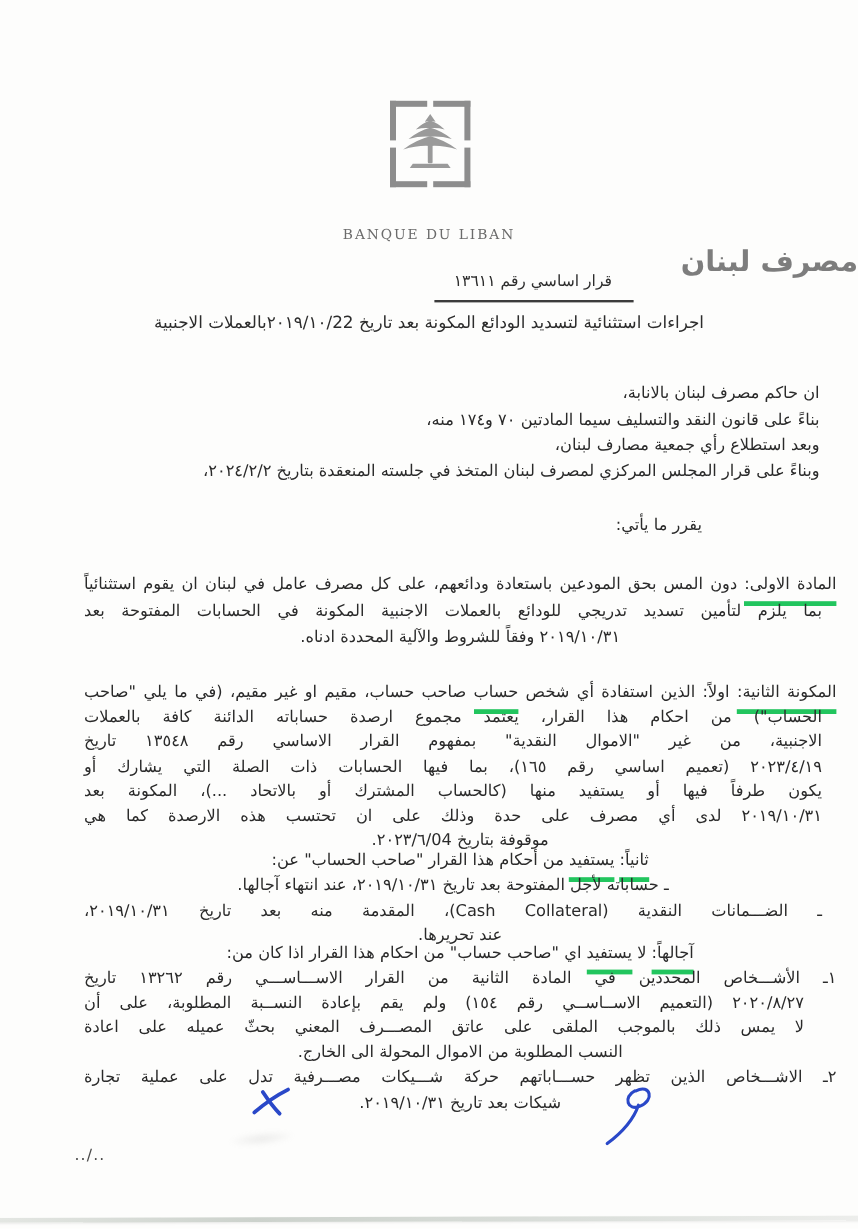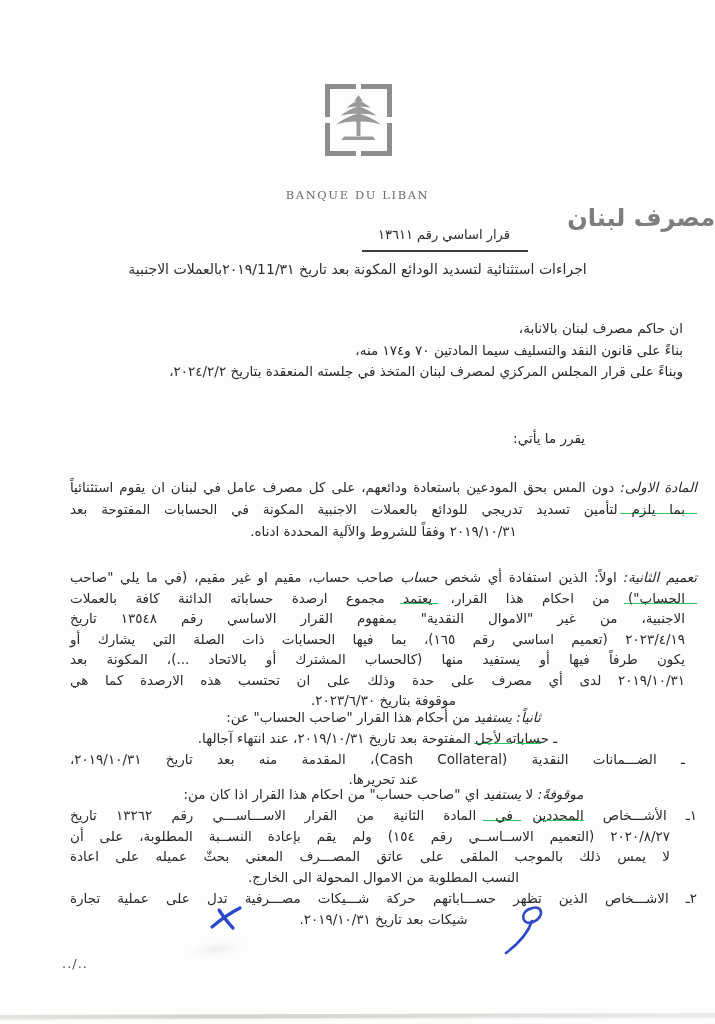--- a/index.html
+++ b/index.html
@@ -35,21 +35,21 @@
   .preamble{position:absolute;right:32px;top:318px;direction:rtl;text-align:right;
             font-size:13.5px;line-height:21.5px;}
   .decides{position:absolute;right:130px;top:430px;direction:rtl;font-size:13.5px;}
   
   .block{position:absolute;left:70px;right:18px;direction:rtl;font-size:13.5px;}
   .jline{text-align:justify;text-align-last:justify;white-space:nowrap;}
   .rline{text-align:center;}
   .cline{text-align:center;}
   .ind{padding-right:12px;}
   .ind2{padding-right:27px;}
-  .u{border-bottom:1px solid #22c55e;padding-bottom:18px;font-style:italic;}
+  .u{border-bottom:4px solid #22c55e;padding-bottom:6px;}
   
   .pen{position:absolute;pointer-events:none;}
   .smudge{position:absolute;left:178px;top:941px;width:80px;height:16px;border-radius:50%;
           background:radial-gradient(closest-side,#a8a8a8,transparent 70%);
           opacity:.22;filter:blur(2px);transform:rotate(-6deg);}
   .footer-mark{position:absolute;left:62px;top:956px;font-size:13px;color:#4a4a4a;letter-spacing:1px;}
   .scan-edge{position:absolute;left:-6px;right:-6px;top:1014px;height:4px;
              background:linear-gradient(90deg,#e4e7e3,#ccd2cc 30%,#dde1dd 72%,#edeeec);
              transform:rotate(-0.15deg);box-shadow:0 1px 2px rgba(0,0,0,.07);}
 </style>
@@ -74,54 +74,55 @@
           <path d="M12 43.5 L41 43.5 L43.5 47 L9.5 47 Z"></path>
         </g>
       </svg>
     </div>
     <div class="logo-ar">مصرف لبنان</div>
     <div class="logo-fr">BANQUE DU LIBAN</div>
   </div>
 
   <div class="title">قرار اساسي رقم ١٣٦١١</div>
   <div class="title-rule"></div>
-  <div class="subtitle">اجراءات استثنائية لتسديد الودائع المكونة بعد تاريخ ٢٠١٩/11/٣١بالعملات الاجنبية</div>
+  <div class="subtitle">اجراءات استثنائية لتسديد الودائع المكونة بعد تاريخ ٢٠١٩/١٠/22بالعملات الاجنبية</div>
 
   <div class="preamble">
     <div>ان حاكم مصرف لبنان بالانابة،</div>
     <div>بناءً على قانون النقد والتسليف سيما المادتين ٧٠ و١٧٤ منه،</div>
+    <div>وبعد استطلاع رأي جمعية مصارف لبنان،</div>
     <div>وبناءً على قرار المجلس المركزي لمصرف لبنان المتخذ في جلسته المنعقدة بتاريخ ٢٠٢٤/٢/٢،</div>
   </div>
   <div class="decides">يقرر ما يأتي:</div>
 
   <div class="block" style="top:477px;line-height:21.8px;">
     <div class="jline"><span class="u">المادة الاولى:</span><span> دون المس بحق المودعين باستعادة ودائعهم، على كل مصرف عامل في لبنان ان يقوم استثنائياً</span></div>
     <div class="jline ind">بما يلزم لتأمين تسديد تدريجي للودائع بالعملات الاجنبية المكونة في الحسابات المفتوحة بعد</div>
     <div class="cline">٢٠١٩/١٠/٣١ وفقاً للشروط والآلية المحددة ادناه.</div>
   </div>
 
   <div class="block" style="top:567px;line-height:20.5px;">
-    <div class="jline"><span class="u">تعميم الثانية:</span><span> اولاً: الذين استفادة أي شخص </span><span class="u">حساب</span><span> صاحب حساب، مقيم او غير مقيم، (في ما يلي "صاحب</span></div>
+    <div class="jline"><span class="u">المكونة الثانية:</span><span> اولاً: الذين استفادة أي شخص </span><span class="u">حساب</span><span> صاحب حساب، مقيم او غير مقيم، (في ما يلي "صاحب</span></div>
     <div class="jline ind">الحساب") من احكام هذا القرار، يعتمد مجموع ارصدة حساباته الدائنة كافة بالعملات</div>
     <div class="jline ind">الاجنبية، من غير "الاموال النقدية" بمفهوم القرار الاساسي رقم ١٣٥٤٨ تاريخ</div>
     <div class="jline ind">٢٠٢٣/٤/١٩ (تعميم اساسي رقم ١٦٥)، بما فيها الحسابات ذات الصلة التي يشارك أو</div>
     <div class="jline ind">يكون طرفاً فيها أو يستفيد منها (كالحساب المشترك أو بالاتحاد ...)، المكونة بعد</div>
     <div class="jline ind">٢٠١٩/١٠/٣١ لدى أي مصرف على حدة وذلك على ان تحتسب هذه الارصدة كما هي</div>
-    <div class="cline">موقوفة بتاريخ ٢٠٢٣/٦/٣٠.</div>
+    <div class="cline">موقوفة بتاريخ ٢٠٢٣/٦/04.</div>
   </div>
 
   <div class="block" style="top:707px;line-height:20.8px;">
     <div class="rline"><span class="u">ثانياً:</span><span> </span><span class="u">يستفيد</span><span> من أحكام هذا القرار "صاحب الحساب" عن:</span></div>
     <div class="rline ind">ـ حساباته لأجل المفتوحة بعد تاريخ ٢٠١٩/١٠/٣١، عند انتهاء آجالها.</div>
     <div class="jline ind">ـ الضـــمانات النقدية (Cash Collateral)، المقدمة منه بعد تاريخ ٢٠١٩/١٠/٣١،</div>
     <div class="cline">عند تحريرها.</div>
   </div>
 
   <div class="block" style="top:784px;line-height:20.8px;">
-    <div class="rline"><span class="u">موقوفةً:</span><span> لا </span><span class="u">يستفيد</span><span> اي "صاحب حساب" من احكام هذا القرار اذا كان من:</span></div>
+    <div class="rline"><span class="u">آجالهاً:</span><span> لا </span><span class="u">يستفيد</span><span> اي "صاحب حساب" من احكام هذا القرار اذا كان من:</span></div>
     <div class="jline">١ـ الأشـــخاص المحددين في المادة الثانية من القرار الاســـاســـي رقم ١٣٢٦٢ تاريخ</div>
     <div class="jline ind2">٢٠٢٠/٨/٢٧ (التعميم الاســاســي رقم ١٥٤) ولم يقم بإعادة النســبة المطلوبة، على أن</div>
     <div class="jline ind2">لا يمس ذلك بالموجب الملقى على عاتق المصـــرف المعني بحثّ عميله على اعادة</div>
     <div class="cline">النسب المطلوبة من الاموال المحولة الى الخارج.</div>
     <div class="jline">٢ـ الاشـــخاص الذين تظهر حســـاباتهم حركة شـــيكات مصـــرفية تدل على عملية تجارة</div>
     <div class="cline">شيكات بعد تاريخ ٢٠١٩/١٠/٣١.</div>
   </div>
 
   <svg class="pen" style="left:208px;top:905px;" width="36" height="30" viewBox="0 0 36 30">
     <path d="M4 22 C11 16 22 8 32 3" stroke="#2a48c8" stroke-width="3.2" fill="none" stroke-linecap="round"></path>

